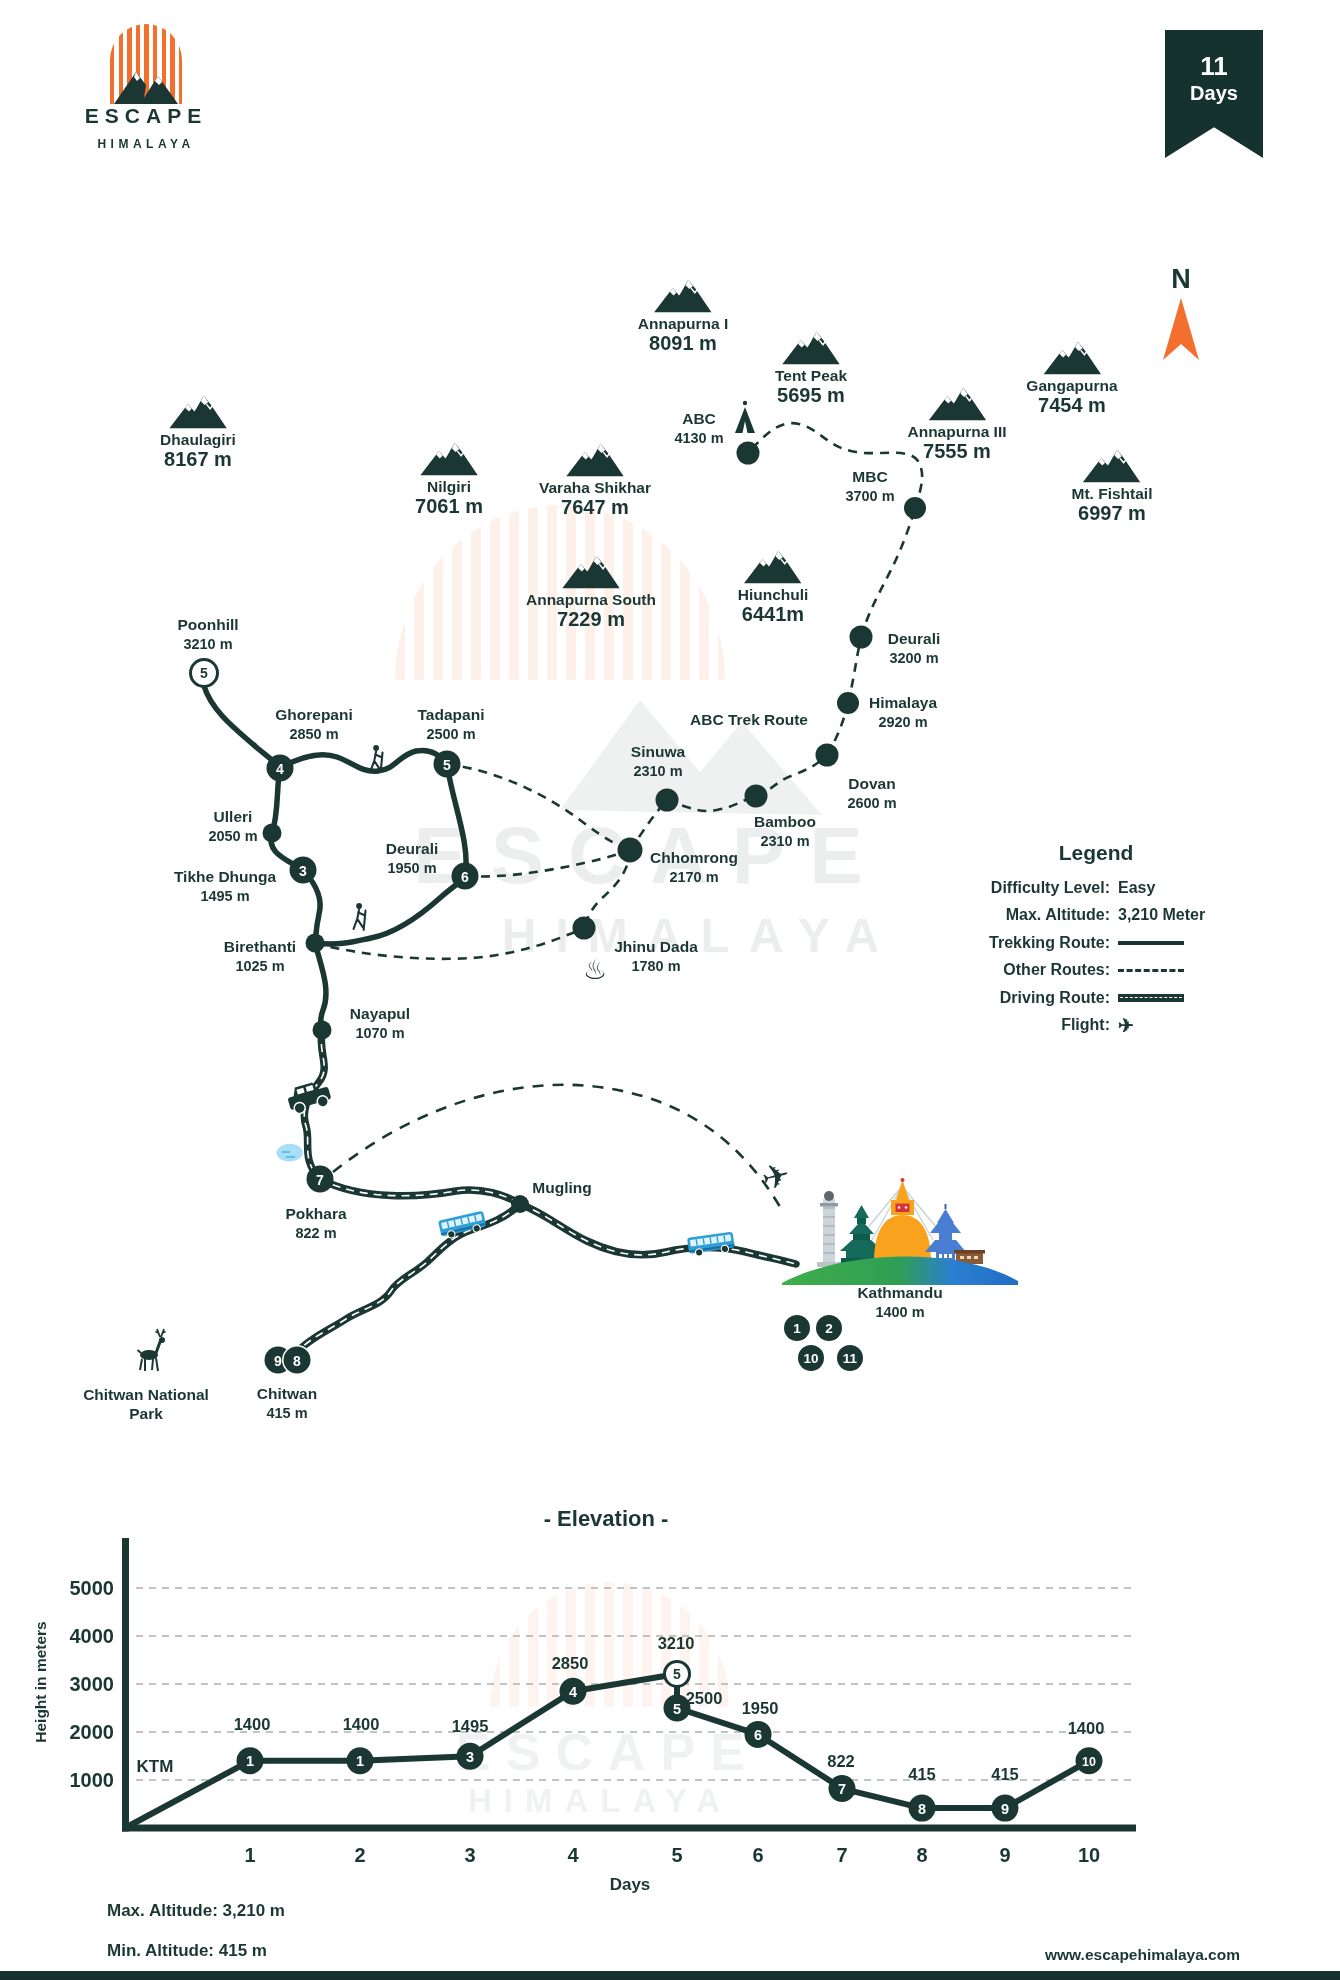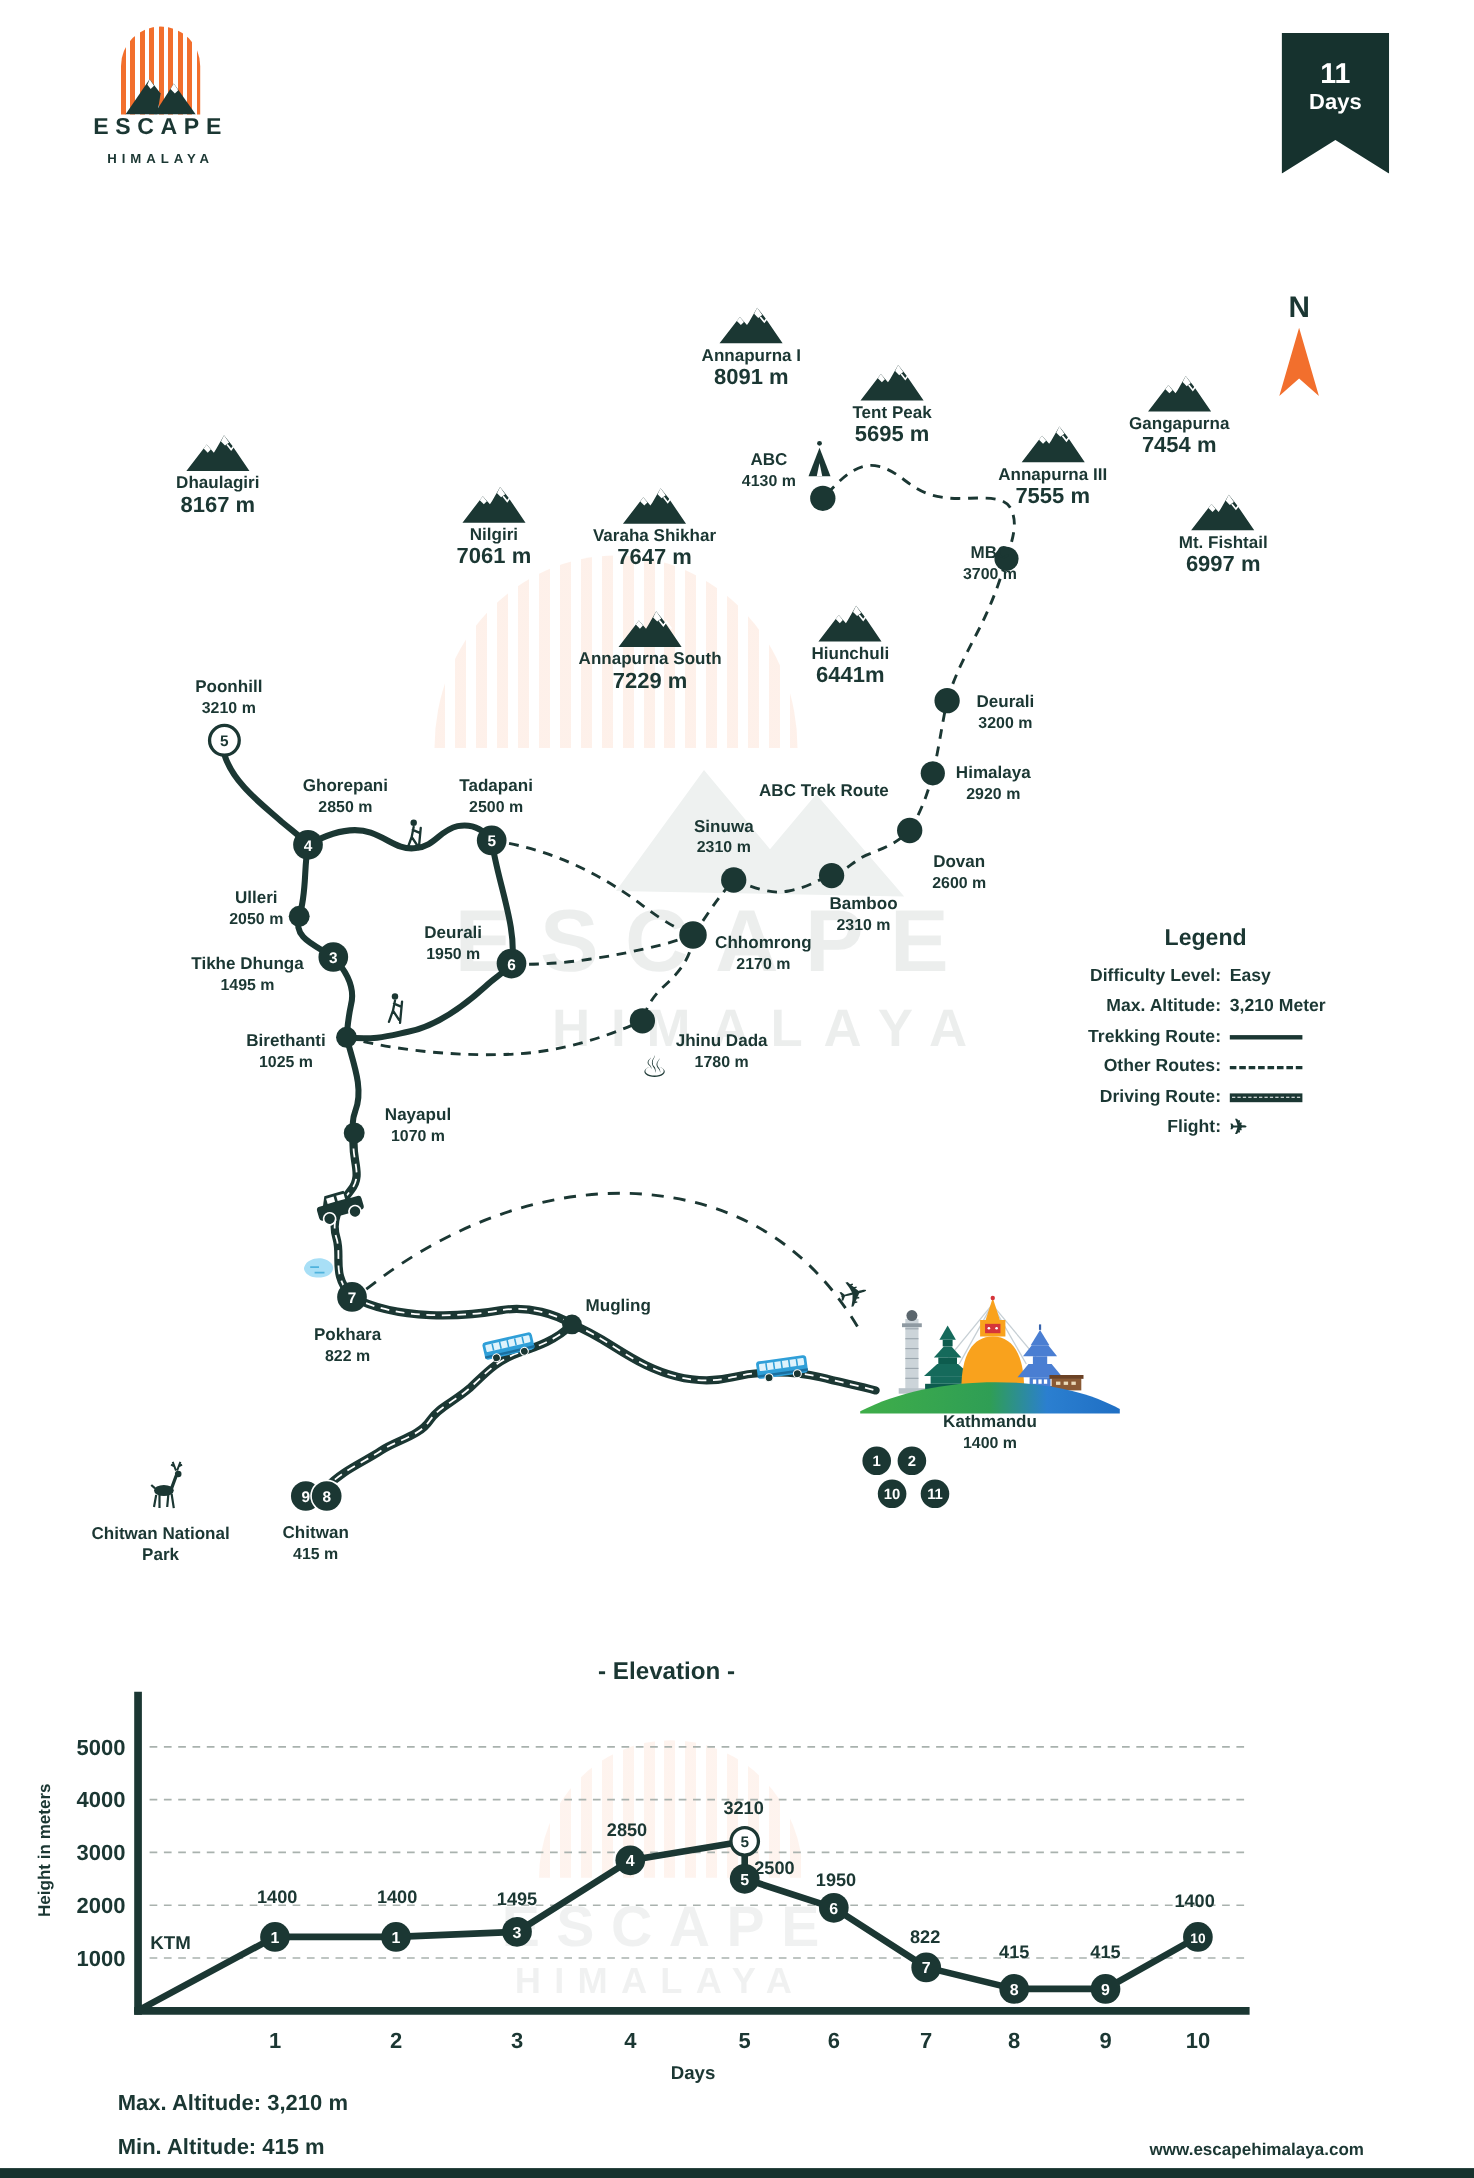--- a/index.html
+++ b/index.html
@@ -59,21 +59,21 @@
         font-size:15.5px;font-weight:700;white-space:nowrap;}
   .ct{fill:#1b3733;font-family:"Liberation Sans",sans-serif;font-weight:700;}
   .yt,.xt{font-size:20px;}
   .dl{font-size:16.5px;}
   .mk{font-size:14.5px;fill:#fff;}
   .mk2{font-size:12.5px;}
   .mk-open{font-size:14px;}
   .ktm{font-size:17px;}
   .days{font-size:17px;}
   
-  .foot{position:absolute;font-size:20px;font-weight:700;}
+  .foot{position:absolute;font-size:17px;font-weight:700;}
   .website{position:absolute;right:100px;top:1946px;font-size:15.5px;font-weight:700;}
   .bottom-bar{position:absolute;left:0;top:1971px;width:100%;height:9px;background:#16322e;}
 </style>
 </head>
 <body>
 
 <div class="page">
 
   <div class="wm-arch" style="left:395px;top:505px;width:330px;height:175px;"></div>
   <div class="wm-text" style="left:650px;top:810px;font-size:80px;letter-spacing:24px;">ESCAPE</div>
@@ -456,21 +456,21 @@
         <div class="pt-name">Pokhara</div>
         <div class="pt-elev">822 m</div>
       </div>
       <div class="pt-label" style="left: 562px; top: 1179px;">
         <div class="pt-name">Mugling</div>
       </div>
       <div class="pt-label" style="left: 699px; top: 410px;">
         <div class="pt-name">ABC</div>
         <div class="pt-elev">4130 m</div>
       </div>
-      <div class="pt-label" style="left: 870px; top: 494px; margin-left: 30px;">
+      <div class="pt-label" style="left: 870px; top: 468px;">
         <div class="pt-name">MBC</div>
         <div class="pt-elev">3700 m</div>
       </div>
       <div class="pt-label" style="left: 914px; top: 630px;">
         <div class="pt-name">Deurali</div>
         <div class="pt-elev">3200 m</div>
       </div>
       <div class="pt-label" style="left: 903px; top: 694px;">
         <div class="pt-name">Himalaya</div>
         <div class="pt-elev">2920 m</div>

